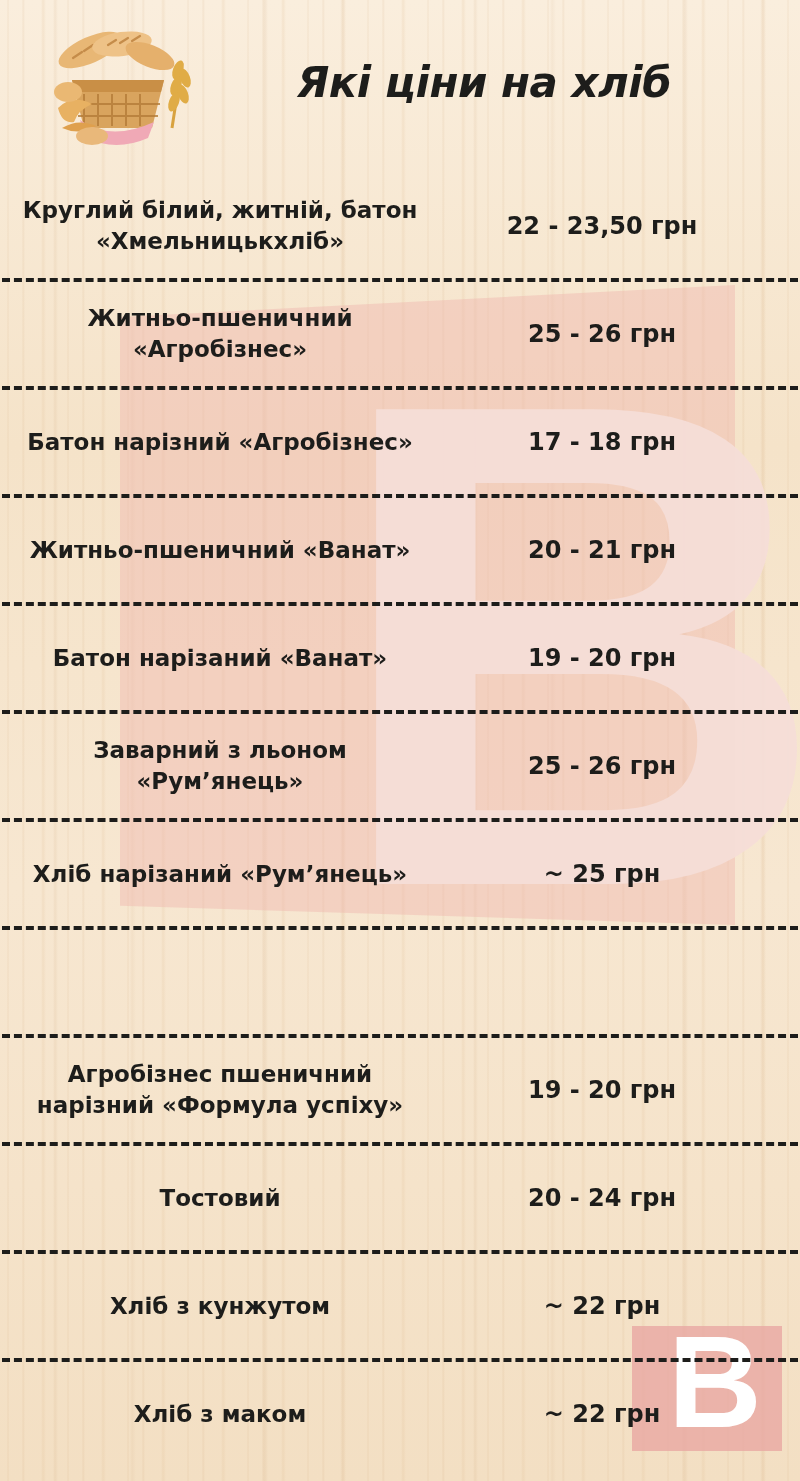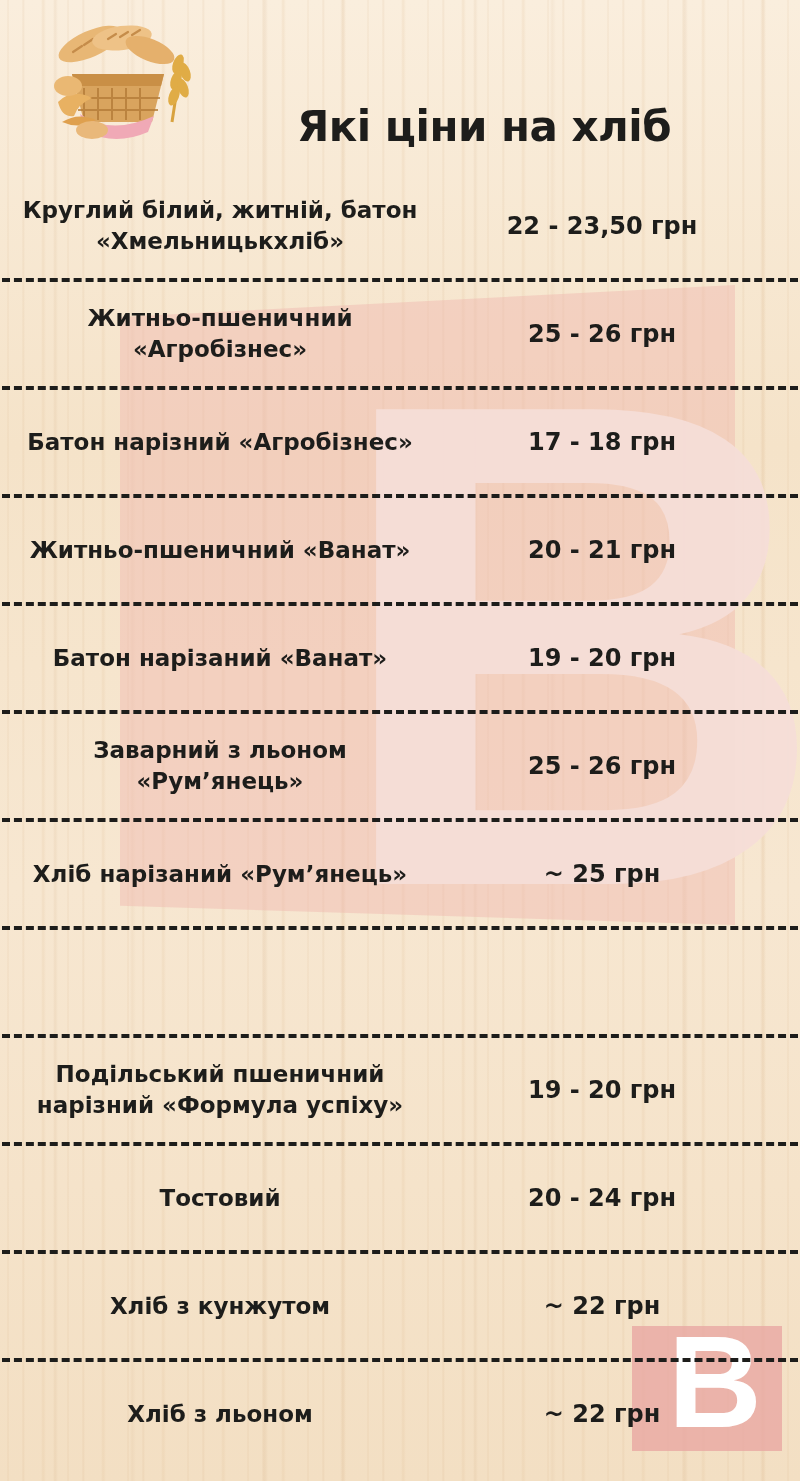--- a/index.html
+++ b/index.html
@@ -84,24 +84,25 @@
     font-weight: 900;
     color: #fff;
     font-family: "Liberation Sans", sans-serif;
   }
 
   
   .header {
     position: relative;
     z-index: 5;
     display: flex;
-    align-items: flex-end;
+    align-items: center;
     padding: 14px 24px 8px 32px;
     height: 160px;
     box-sizing: border-box;
+    font-style: italic;
   }
   .bread-art {
     position: relative;
     width: 170px;
     height: 150px;
     flex: 0 0 170px;
   }
   .title-block {
     flex: 1;
     text-align: center;
@@ -262,39 +263,39 @@
       <div class="cell-name">Хліб нарізаний «Рум’янець»</div>
       <div class="cell-price">~ 25 грн</div>
     </div>
     <div class="divider"></div>
 
     <div class="row">
     </div>
     <div class="divider"></div>
 
     <div class="row">
-      <div class="cell-name">Подільський пшеничний нарізний «Формула успіху»</div>
+      <div class="cell-name">Агробізнес пшеничний нарізний «Формула успіху»</div>
       <div class="cell-price">19 - 20 грн</div>
     </div>
     <div class="divider"></div>
 
     <div class="row">
       <div class="cell-name">Тостовий</div>
       <div class="cell-price">20 - 24 грн</div>
     </div>
     <div class="divider"></div>
 
     <div class="row">
       <div class="cell-name">Хліб з кунжутом</div>
       <div class="cell-price">~ 22 грн</div>
     </div>
     <div class="divider"></div>
 
     <div class="row">
-      <div class="cell-name">Хліб з льоном</div>
+      <div class="cell-name">Хліб з маком</div>
       <div class="cell-price">~ 22 грн</div>
     </div>
 
   </div>
 
   <div class="wm-corner"></div>
   <div class="wm-corner-letter">B</div>
 
 </div>
 

